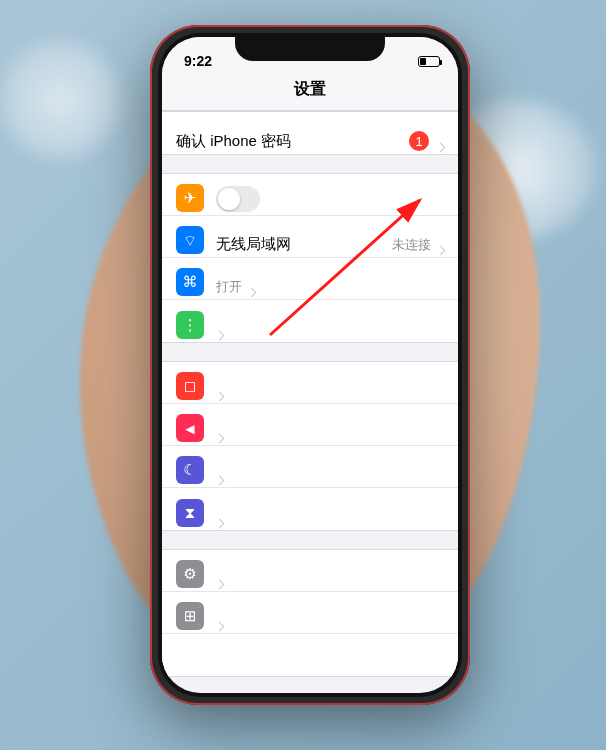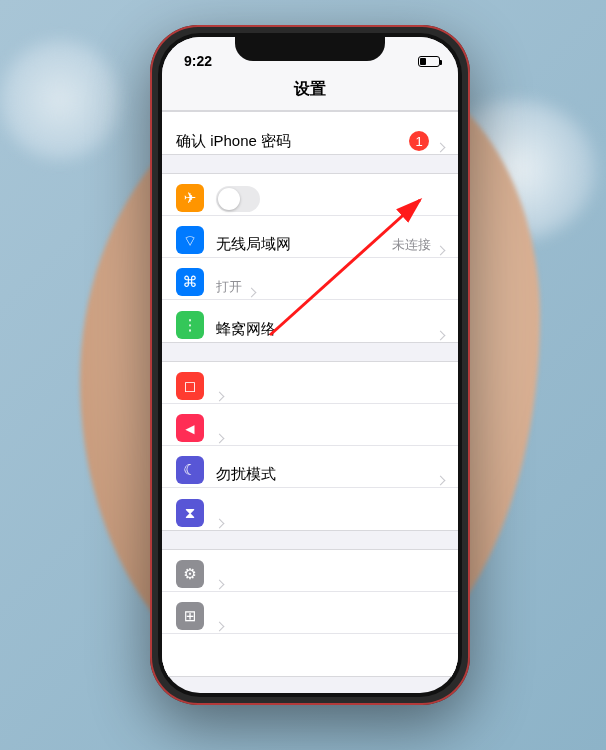--- a/index.html
+++ b/index.html
@@ -224,36 +224,34 @@
               <div class="value">未连接</div>
               <div class="chevron"></div>
             </div>
             <div class="row">
               <div class="icon-box ic-bt">⌘</div>
               <div class="value">打开</div>
               <div class="chevron"></div>
             </div>
             <div class="row">
               <div class="icon-box ic-cell">⋮</div>
-              <div class="label">蜂窝网络</div>
               <div class="chevron"></div>
             </div>
           </div>
           <div class="group">
             <div class="row">
               <div class="icon-box ic-notif">◻</div>
               <div class="chevron"></div>
             </div>
             <div class="row">
               <div class="icon-box ic-sound">◄</div>
               <div class="chevron"></div>
             </div>
             <div class="row">
               <div class="icon-box ic-dnd">☾</div>
-              <div class="label">勿扰模式</div>
               <div class="chevron"></div>
             </div>
             <div class="row">
               <div class="icon-box ic-screen">⧗</div>
               <div class="chevron"></div>
             </div>
           </div>
           <div class="group">
             <div class="row">
               <div class="icon-box ic-general">⚙</div>

